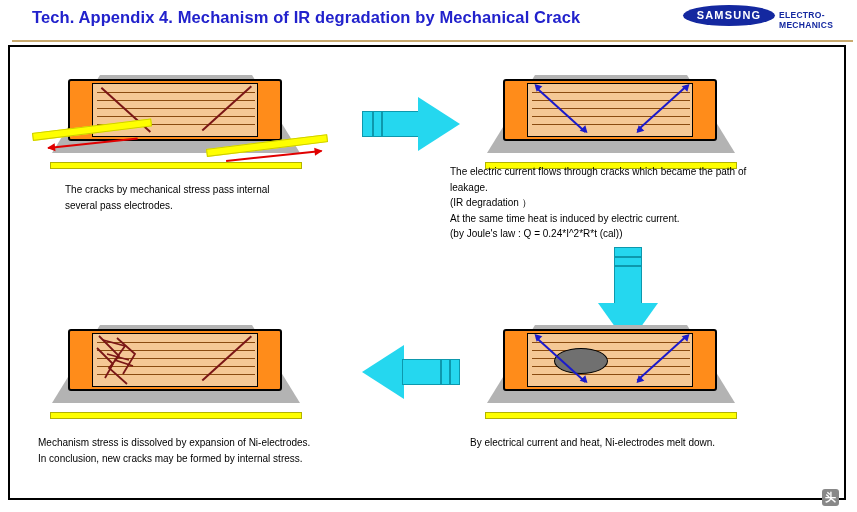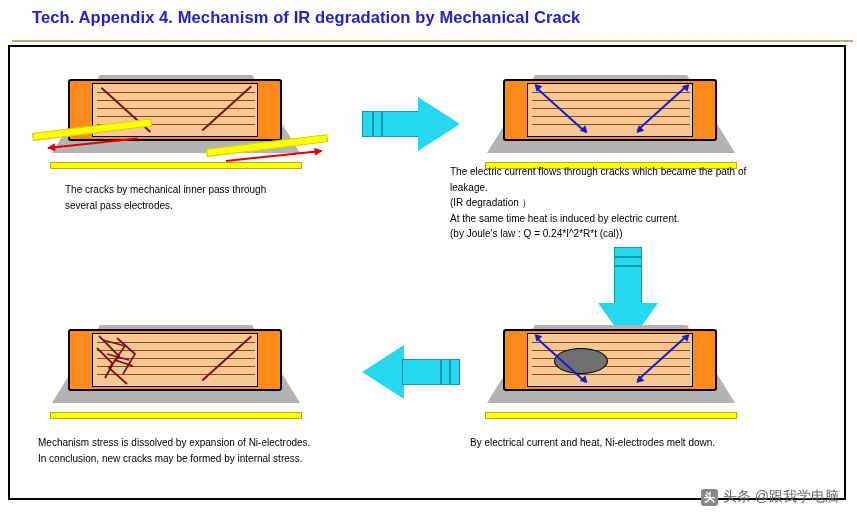--- a/index.html
+++ b/index.html
@@ -248,20 +248,24 @@
     line-height: 17px;
     text-align: center;
     font-weight: bold;
   }
 </style>
 </head>
 <body>
 
 <div class="header">
   <div class="slide-title">Tech. Appendix 4. Mechanism of IR degradation by Mechanical Crack</div>
+  <div class="logo">
+    <div class="logo-ellipse">SAMSUNG</div>
+    <div class="logo-sub">ELECTRO-MECHANICS</div>
+  </div>
   <div class="header-rule"></div>
 </div>
 
 <div class="content">
 
   <div class="cap" style="left:20px; top:18px;">
     <svg class="wedge" viewBox="0 0 290 90">
       <polygon points="22,88 70,10 222,10 270,88" fill="#b3b3b3"></polygon>
     </svg>
     <div class="body"></div>
@@ -277,21 +281,21 @@
     <div class="crack" style="left:222px; top:22px; width:66px; transform:rotate(138deg);"></div>
     <div class="pad"></div>
   </div>
 
   <div class="yellow-bar" style="left:22px; top:86px; width:120px; transform:rotate(-7deg);"></div>
   <div class="yellow-bar" style="left:196px; top:102px; width:122px; transform:rotate(-7deg);"></div>
   <div class="red-arrow" style="left:38px; top:100px; width:90px; transform:rotate(-6deg);"></div>
   <div class="red-arrow rev" style="left:216px; top:113px; width:96px; transform:rotate(-6deg);"></div>
 
   <div class="caption" style="left:55px; top:135px;">
-    <div>The cracks by mechanical inner pass through</div>
+    <div>The cracks by mechanical stress pass internal</div>
     <div>several pass electrodes.</div>
   </div>
 
   <div class="cyan-arrow" style="left:352px; top:50px; width:98px; height:54px;">
     <div class="cyan-tail" style="left:0; top:14px; width:58px; height:26px;"></div>
     <div class="cyan-stripe" style="left:10px; top:15px; width:1.5px; height:24px;"></div>
     <div class="cyan-stripe" style="left:19px; top:15px; width:1.5px; height:24px;"></div>
     <div class="cyan-head" style="left:56px; top:0px; border-top:27px solid transparent; border-bottom:27px solid transparent; border-left:42px solid #25d7ef;"></div>
   </div>
 
@@ -389,14 +393,13 @@
 
   <div class="caption" style="left:28px; top:388px;">
     <div>Mechanism stress is dissolved by expansion of Ni-electrodes.</div>
     <div>In conclusion, new cracks may be formed by internal stress.</div>
   </div>
 
 </div>
 
 <div class="watermark">
   <div class="wm-logo">头</div>
-  <div>头条 @跟我学电脑</div>
 </div>
 
 </body></html>

